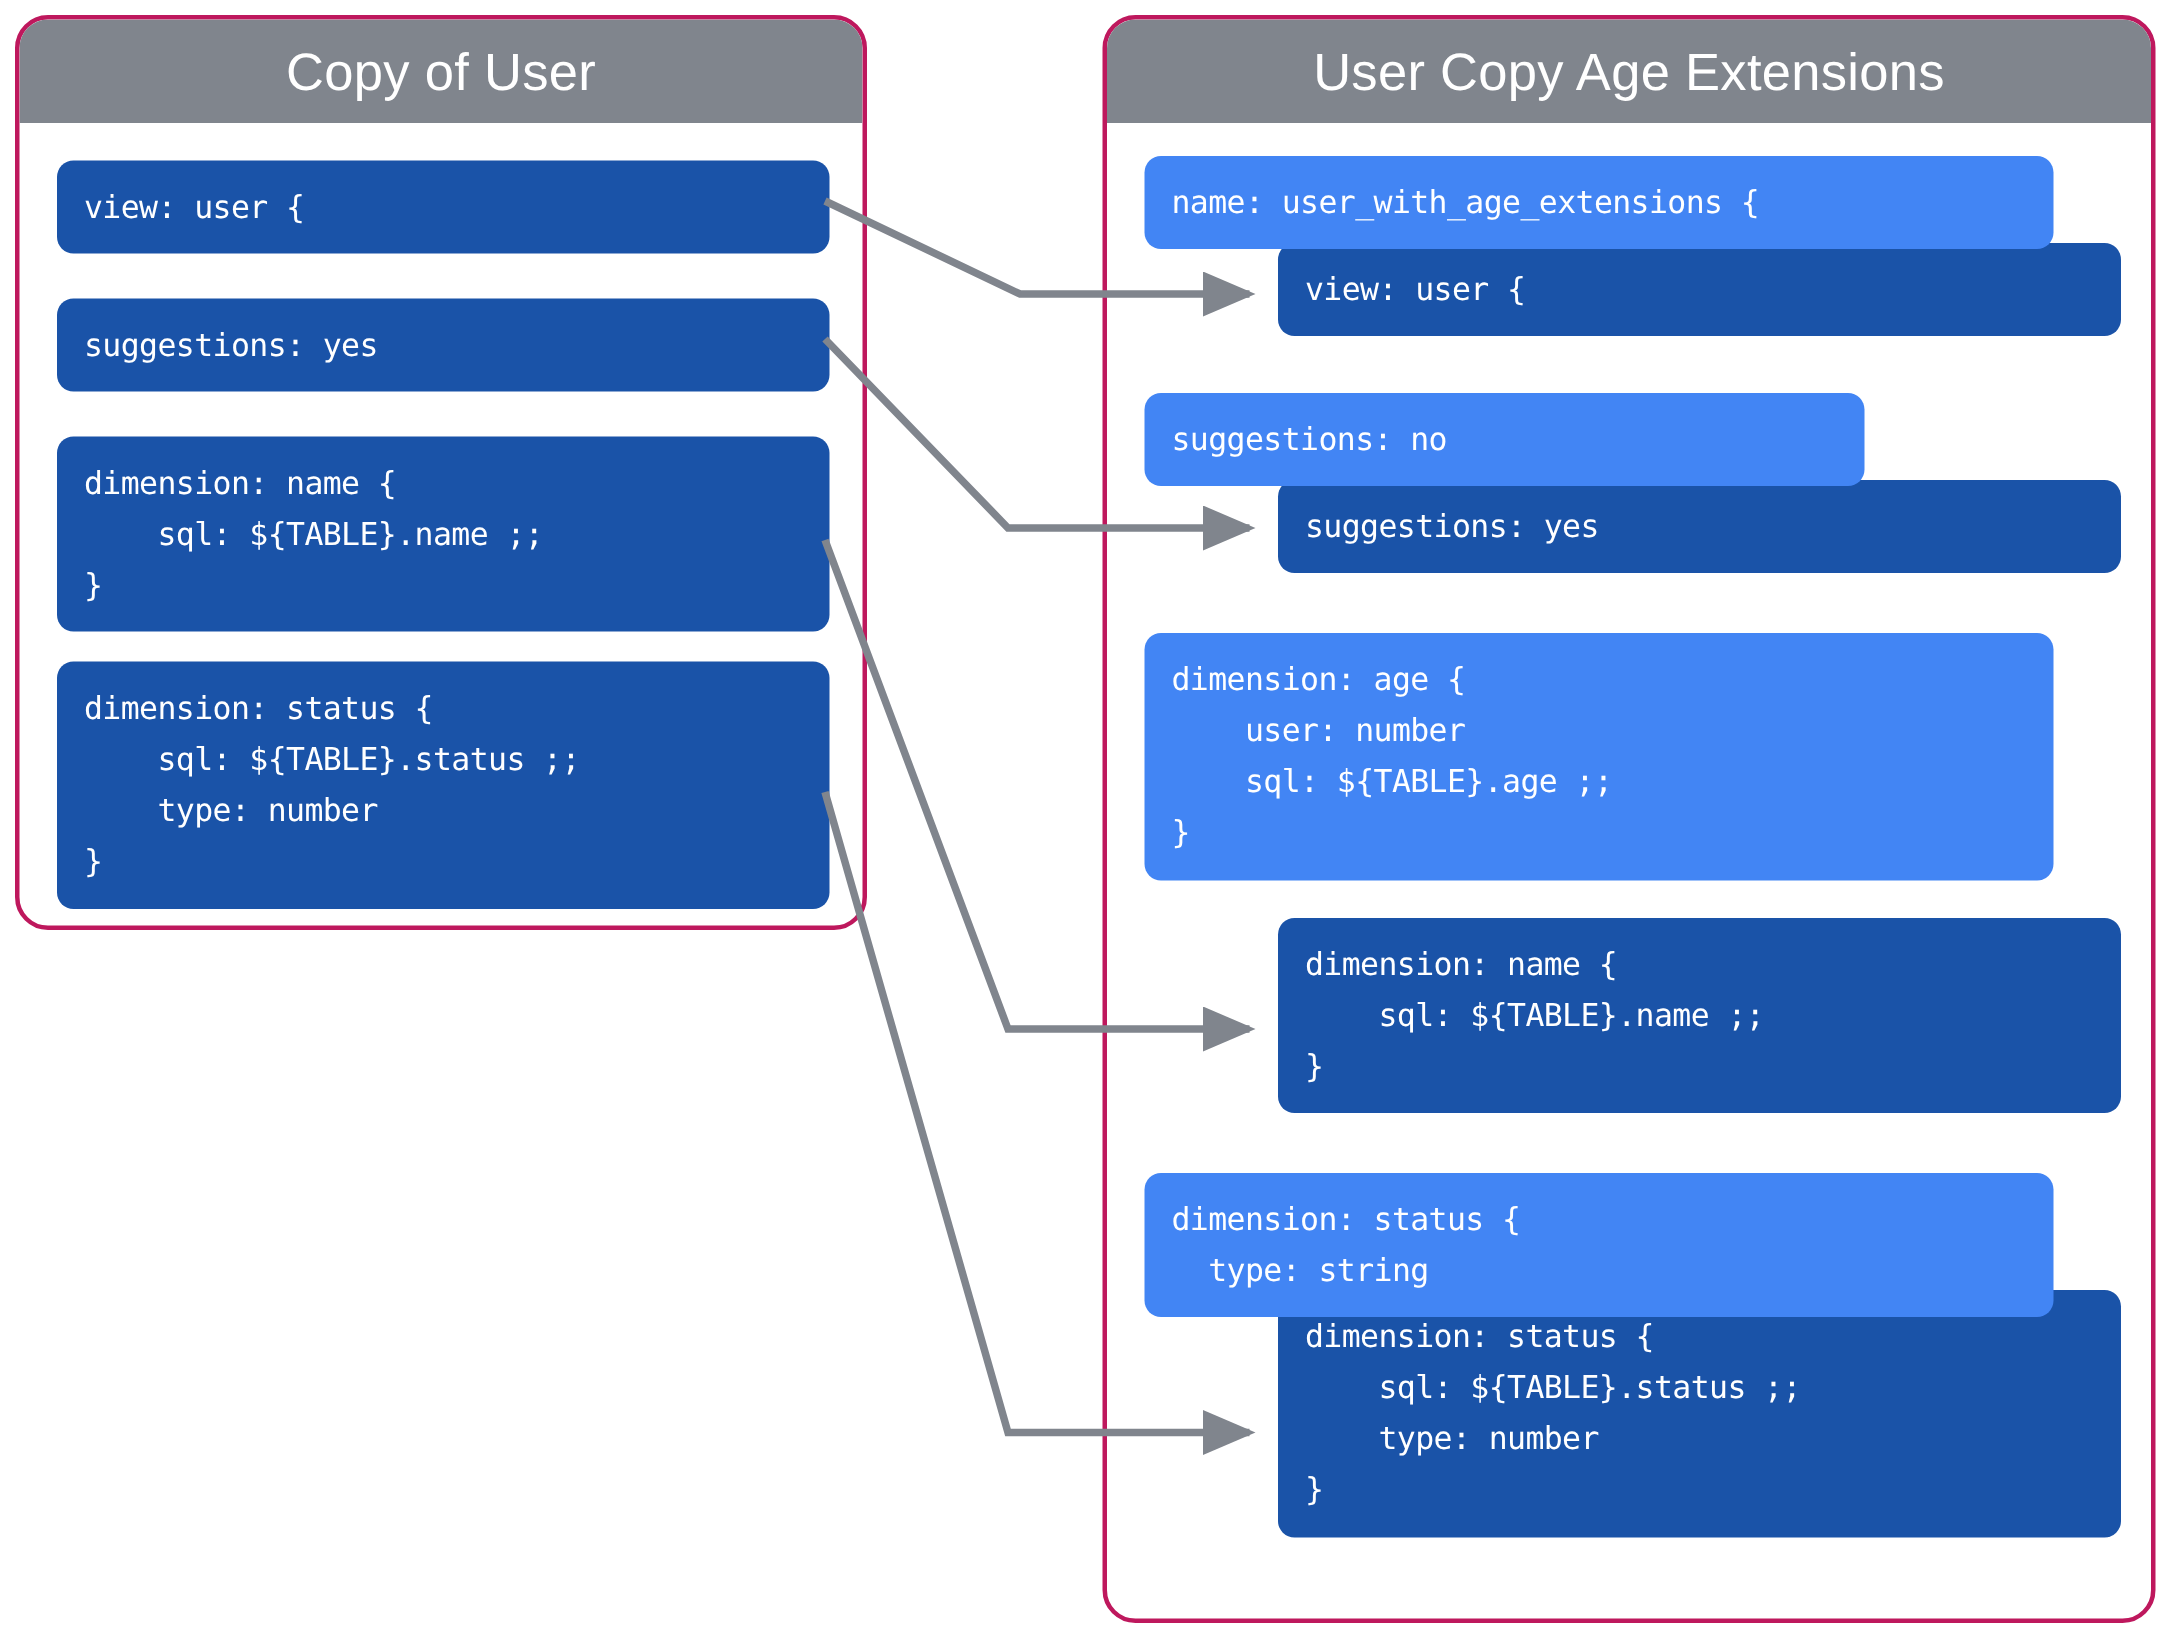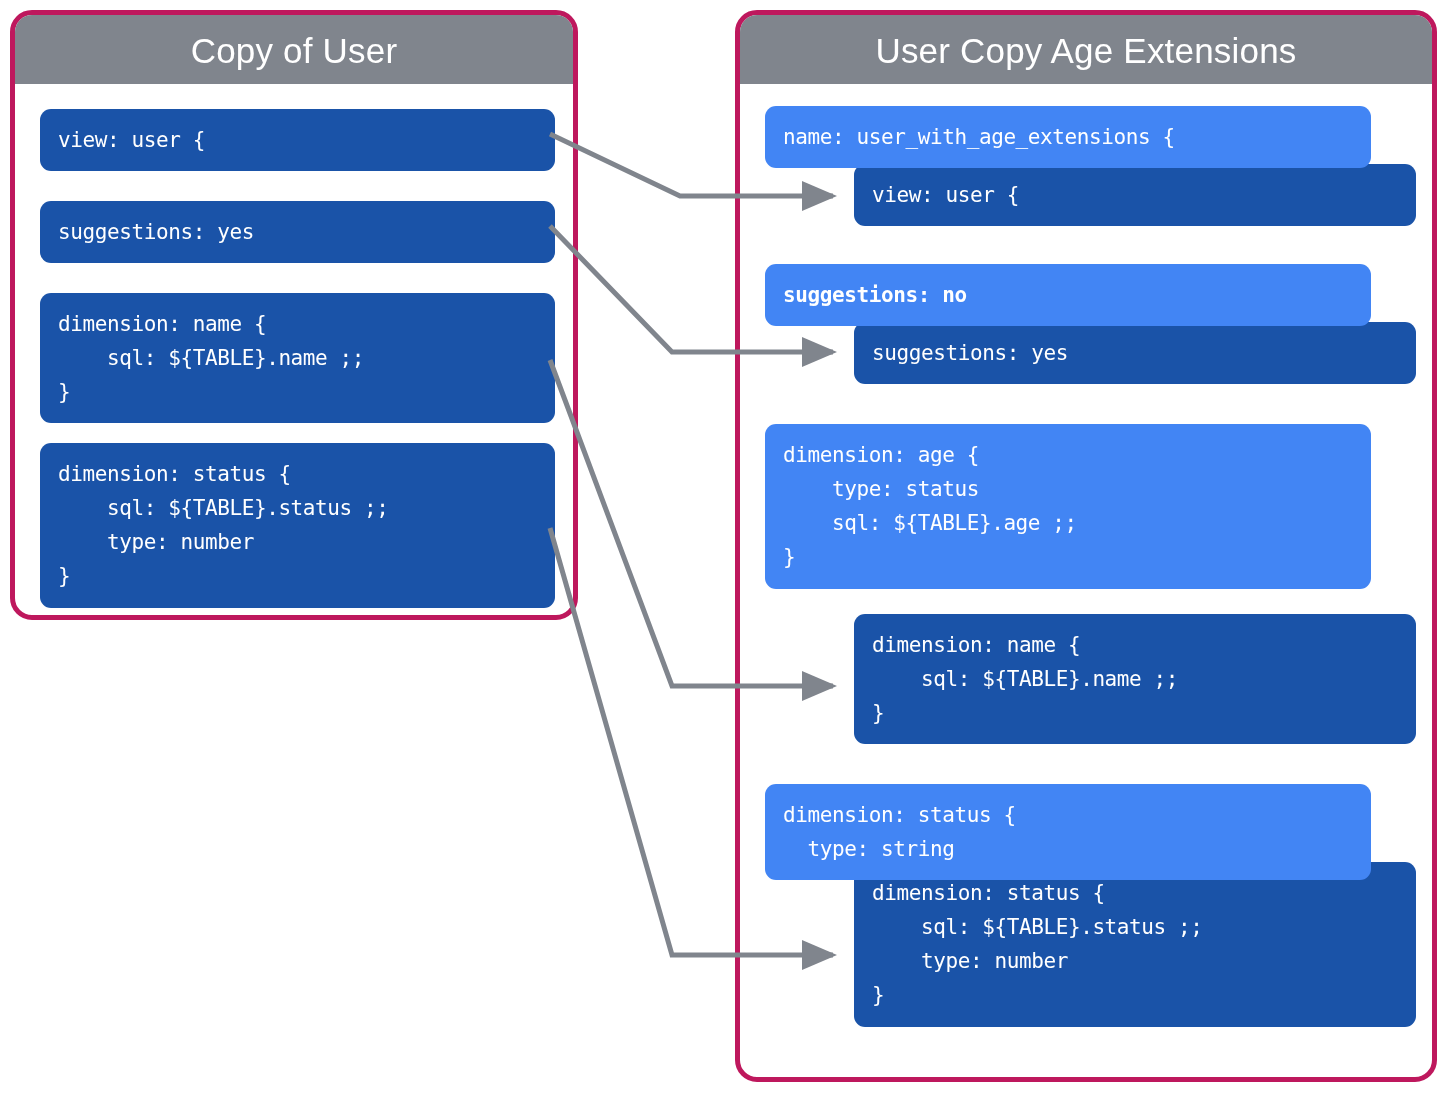--- a/index.html
+++ b/index.html
@@ -15,21 +15,21 @@
     width: 1450px;
     height: 1096px;
     background: #ffffff;
     overflow: hidden;
   }
 
   
   .panel {
     position: absolute;
     box-sizing: border-box;
-    border: 5px solid #be185d;
+    border: 3px solid #be185d;
     border-radius: 22px;
     background: #ffffff;
     overflow: hidden;
   }
   .panel-header {
     box-sizing: border-box;
     width: 100%;
     background: #80858d;
     color: #ffffff;
     text-align: center;
@@ -102,25 +102,25 @@
     </div>
   </div>
 
   <div class="panel" style="left:735px; top:10px; width:702px; height:1072px;">
     <div class="panel-header">User Copy Age Extensions</div>
     <div class="panel-body">
 
       <div class="code-block light z-light" style="left:25px; top:22px; width:606px; height:62px;">name: user_with_age_extensions {</div>
       <div class="code-block dark z-dark" style="left:114px; top:80px; width:562px; height:62px;">view: user {</div>
 
-      <div class="code-block light z-light" style="left:25px; top:180px; width:606px; height:62px;font-weight:bold;">suggestions: no</div>
+      <div class="code-block light z-light" style="left:25px; top:180px; width:480px; height:62px;">suggestions: no</div>
       <div class="code-block dark z-dark" style="left:114px; top:238px; width:562px; height:62px;">suggestions: yes</div>
 
       <div class="code-block light z-light" style="left:25px; top:340px; width:606px; height:165px;">dimension: age {
-    type: status
+    user: number
     sql: ${TABLE}.age ;;
 }</div>
 
       <div class="code-block dark z-dark" style="left:114px; top:530px; width:562px; height:130px;">dimension: name {
     sql: ${TABLE}.name ;;
 }</div>
 
       <div class="code-block light z-light" style="left:25px; top:700px; width:606px; height:96px;">dimension: status {
   type: string</div>
       <div class="code-block dark z-dark" style="left:114px; top:778px; width:562px; height:165px;">dimension: status {

